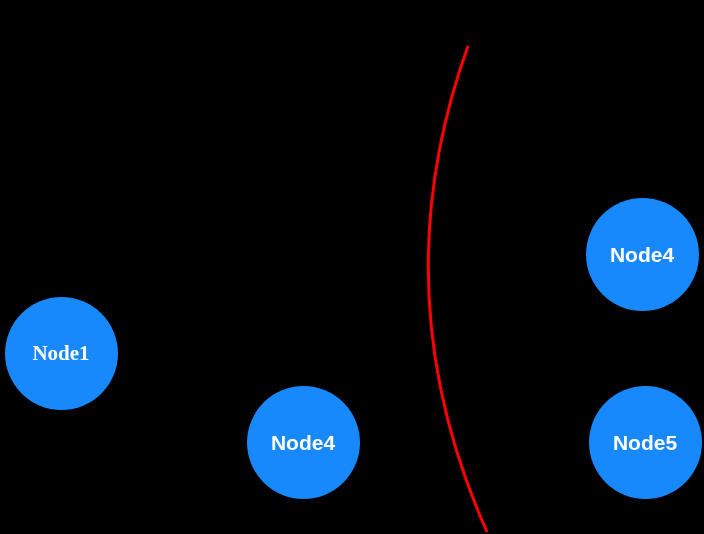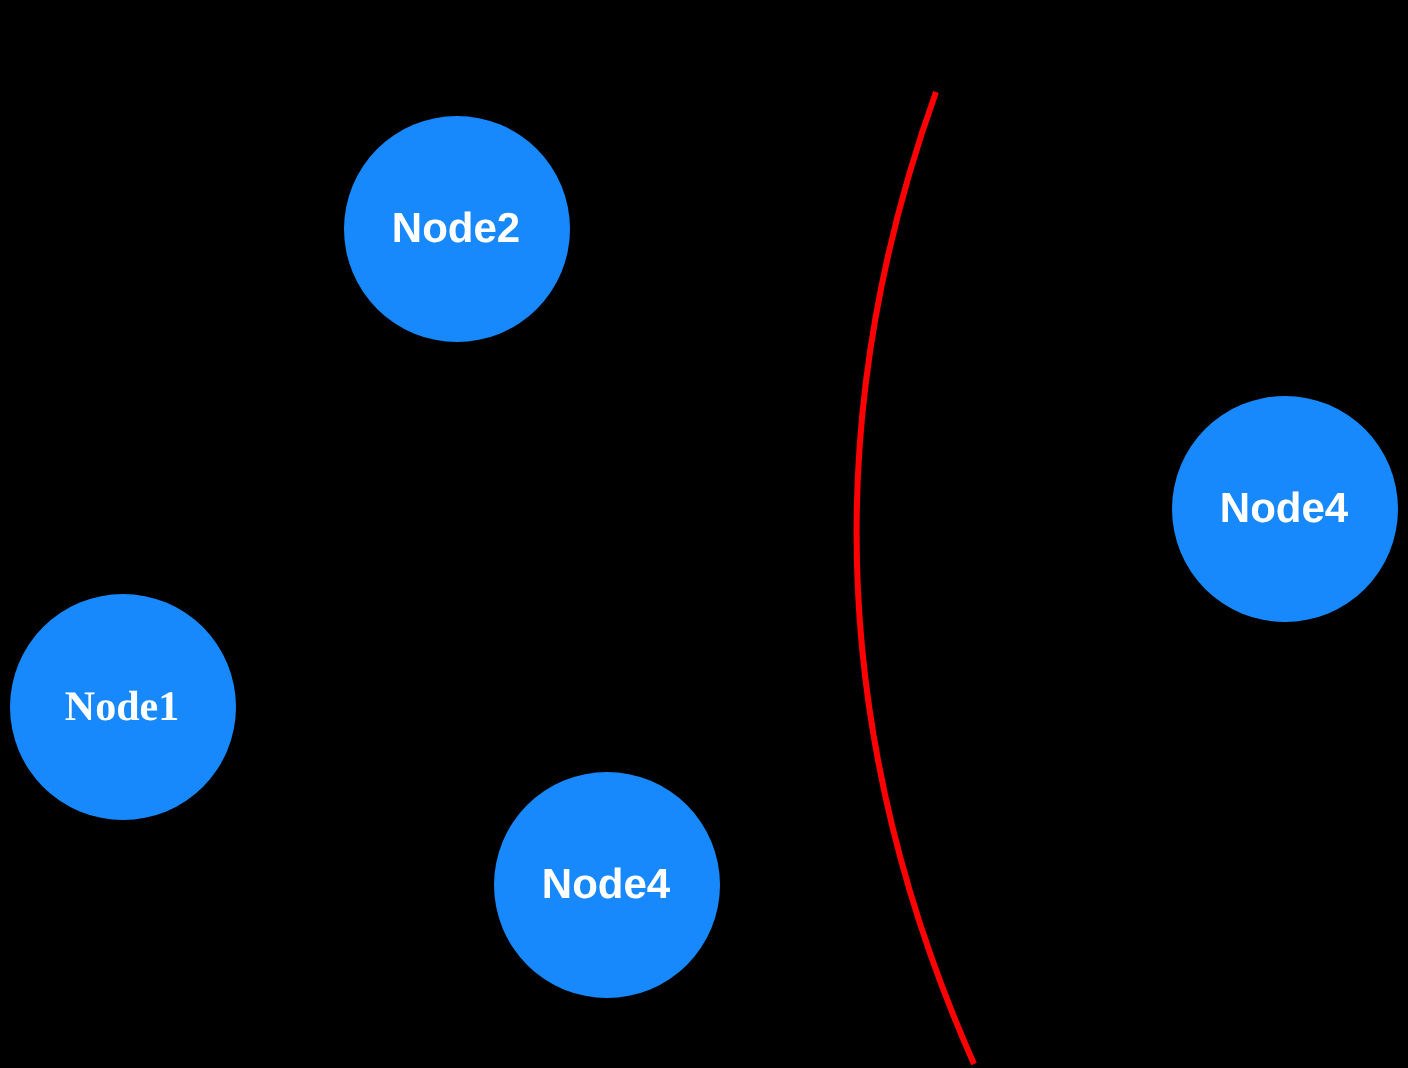--- a/index.html
+++ b/index.html
@@ -49,26 +49,26 @@
 <div class="canvas" style="background: rgb(0, 0, 0);">
 
   <svg class="curve-layer" width="704" height="534" viewBox="0 0 704 534">
     <path d="M 468 46 Q 380 291 487 532" stroke="#FF0000" stroke-width="3"></path>
   </svg>
 
   <div class="node" style="left: 4.5px; top: 296.5px; width: 113px; height: 113px; background: rgb(23, 137, 252); color: rgb(255, 255, 255); font-family: Liberation Serif, serif;">
     <span class="node-label">Node1</span>
   </div>
 
-  <div class="node" style="left: 171.5px; top: 57.5px; width: 113px; height: 113px; background: rgb(23, 137, 252); color: rgb(255, 255, 255);">
-    <span class="node-label">Node2</span>
-  </div>
 
   <div class="node" style="left: 246.5px; top: 385.5px; width: 113px; height: 113px; background: rgb(23, 137, 252); color: rgb(255, 255, 255);">
     <span class="node-label">Node4</span>
   </div>
 
   <div class="node" style="left: 585.5px; top: 197.5px; width: 113px; height: 113px; background: rgb(23, 137, 252); color: rgb(255, 255, 255);">
     <span class="node-label">Node4</span>
   </div>
 
+  <div class="node" style="left: 588.5px; top: 385.5px; width: 113px; height: 113px; background: rgb(23, 137, 252); color: rgb(255, 255, 255);">
+    <span class="node-label">Node5</span>
+  </div>
 
 </div>
 
 </body></html>

